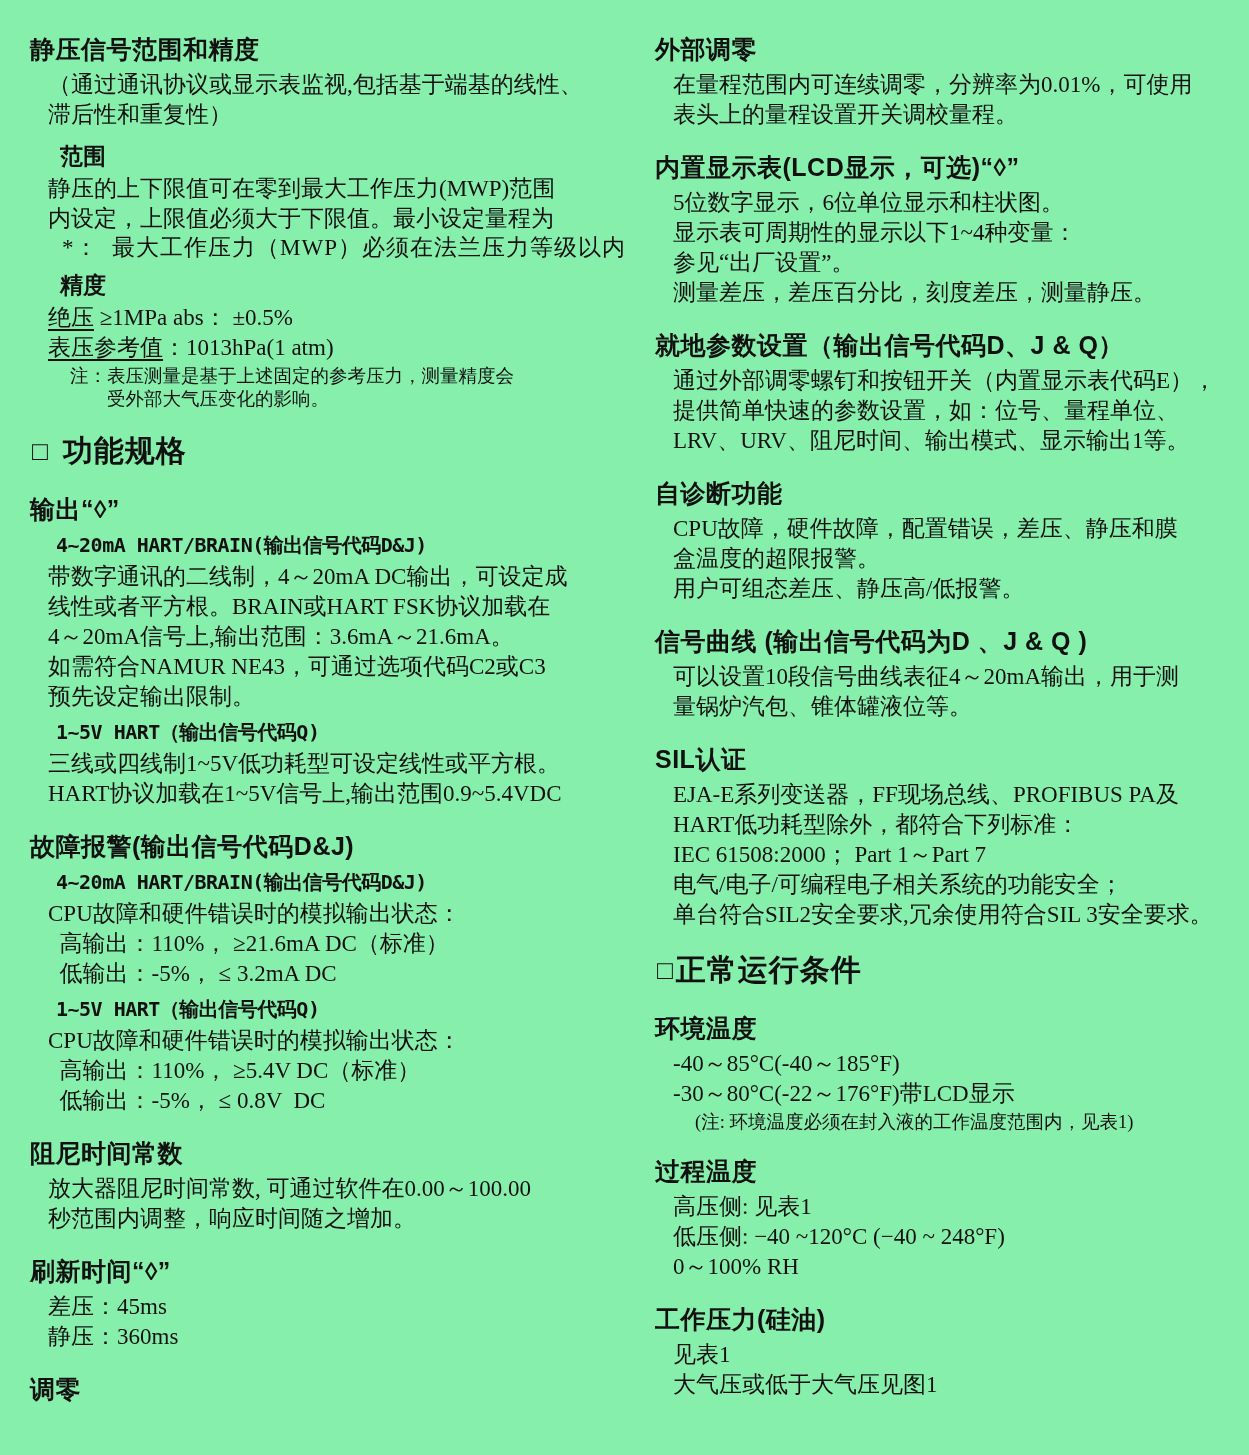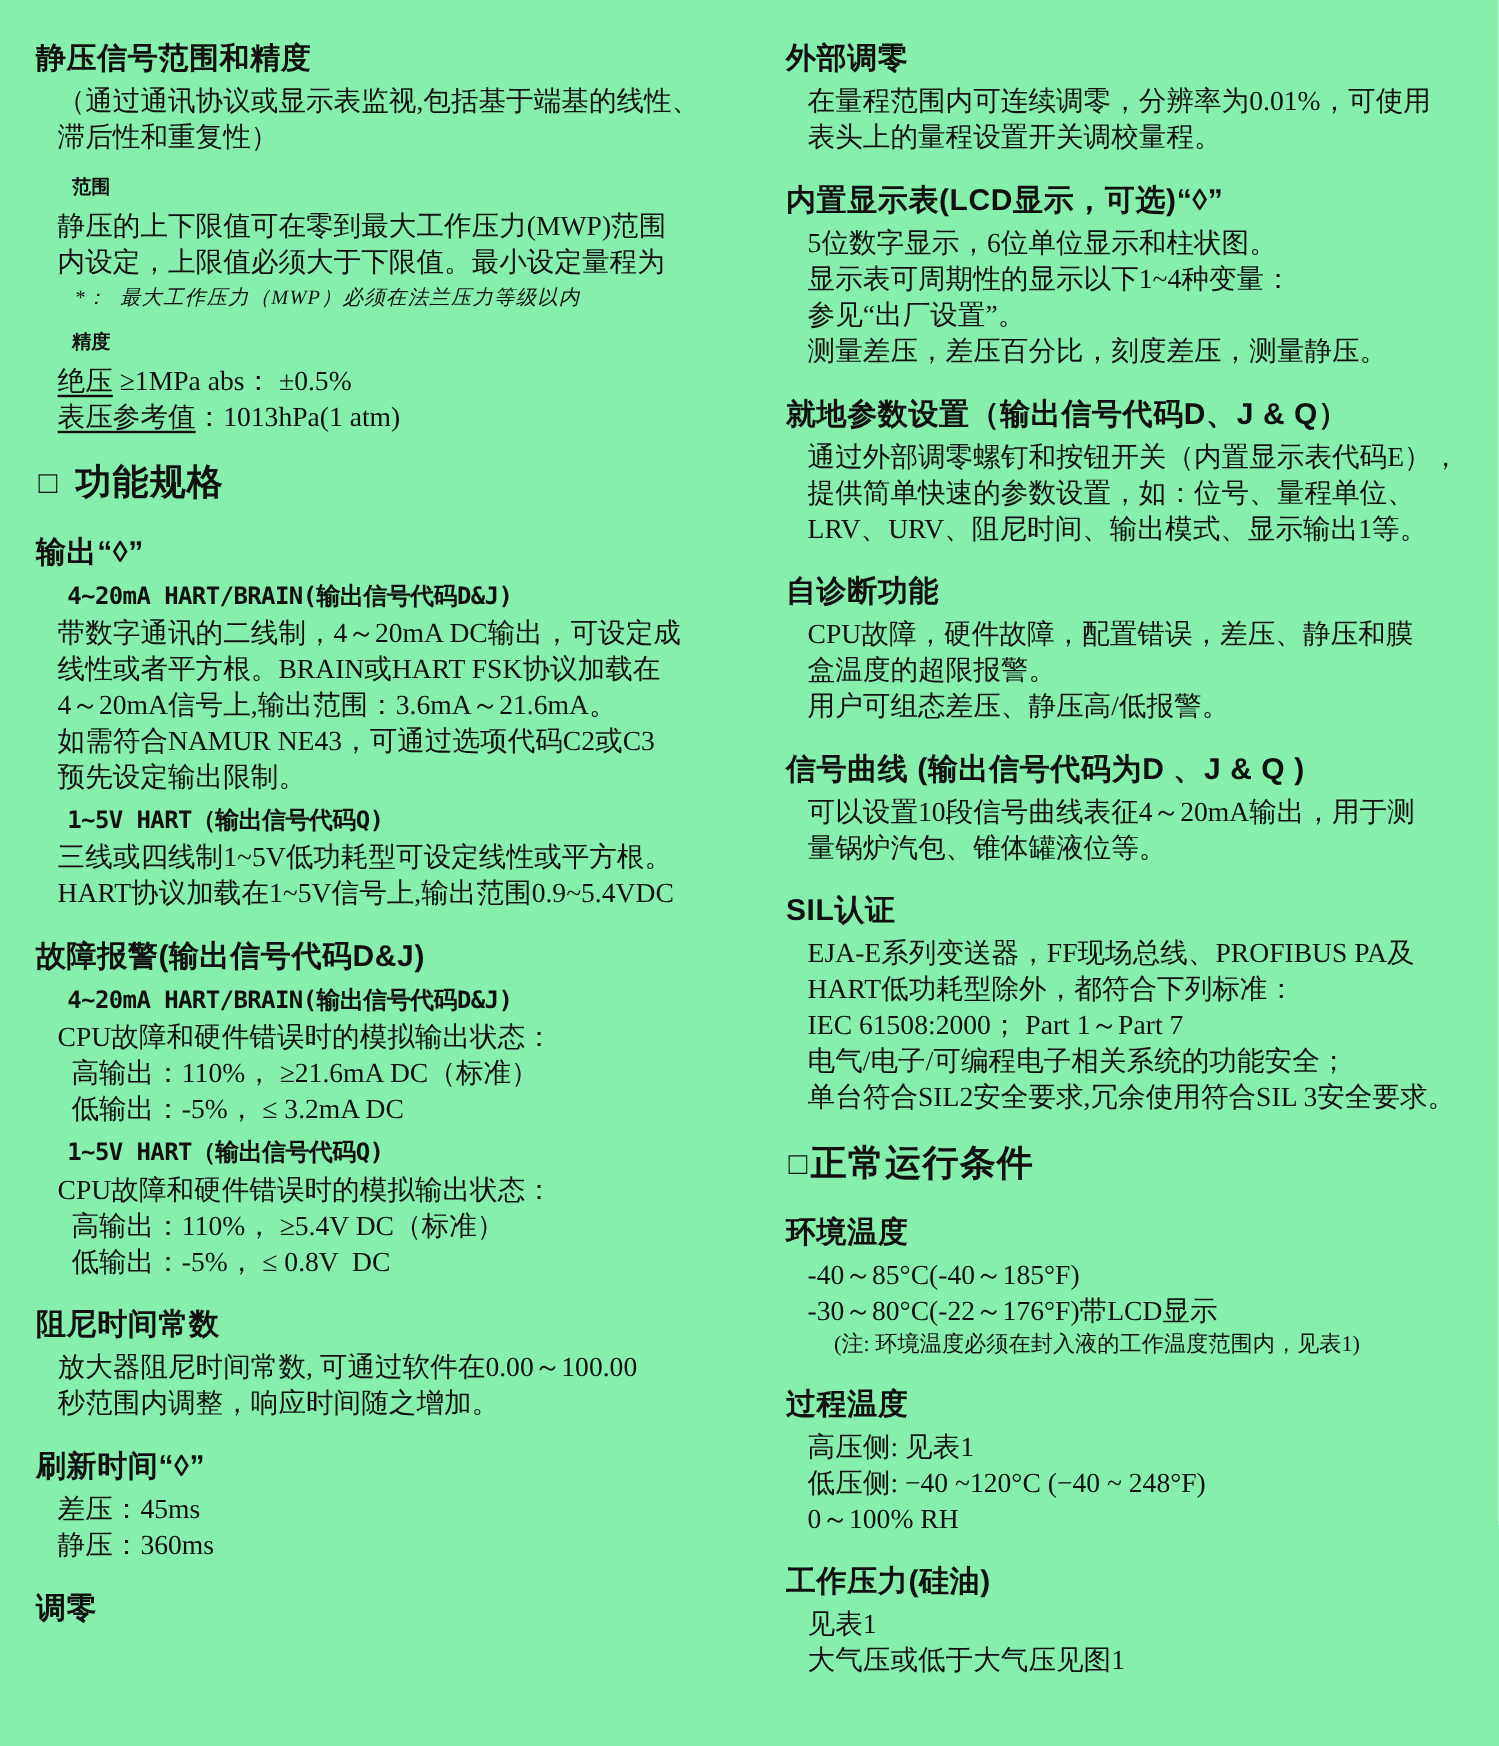--- a/index.html
+++ b/index.html
@@ -20,34 +20,34 @@
   .h1 .box.gap { margin-right:14px; }
   .h1 .box.nogap { margin-right:2px; }
 
   .h2 {
     font-family:"Liberation Sans","DejaVu Sans",sans-serif;
     font-weight:bold; font-size:25px; line-height:32px;
     margin:21px 0 5px 0; letter-spacing:0.5px;
   }
   .h3 {
     font-family:"Liberation Sans","DejaVu Sans",sans-serif;
-    font-weight:bold; font-size:16px; line-height:29px;
+    font-weight:bold; font-size:23px; line-height:29px;
     margin:12px 0 3px 30px;
   }
   .tech {
     font-family:"DejaVu Sans Mono","Liberation Mono",monospace;
     font-weight:bold; font-size:20px; line-height:27px;
     margin:7px 0 3px 26px; letter-spacing:-0.5px;
   }
   .body { margin:0 0 0 18px; }
   .body .line { font-size:23px; line-height:30px; white-space:pre; }
   .note { margin:2px 0 0 40px; }
   .note .line { font-size:18.5px; line-height:23px; white-space:pre; }
   .notekai { margin:3px 0 2px 32px; }
-  .notekai .line { font-size:17px; line-height:22px; white-space:pre; font-style:italic; letter-spacing:1px; }
+  .notekai .line { font-size:23px; line-height:22px; white-space:pre; letter-spacing:1px; }
   .u { text-decoration:underline; text-underline-offset:4px; }
 </style>
 </head>
 <body>
 
 <div class="page">
   <div class="cols">
     <div class="col">
         <div class="h2">静压信号范围和精度</div>
         <div class="body">
@@ -59,20 +59,24 @@
           <div class="line">静压的上下限值可在零到最大工作压力(MWP)范围</div>
           <div class="line">内设定，上限值必须大于下限值。最小设定量程为</div>
         </div>
         <div class="notekai">
           <div class="line">*：  最大工作压力（MWP）必须在法兰压力等级以内</div>
         </div>
         <div class="h3">精度</div>
         <div class="body">
           <div class="line"><span class="u">绝压</span><span> ≥1MPa abs： ±0.5%</span></div>
           <div class="line"><span class="u">表压参考值</span><span>：1013hPa(1 atm)</span></div>
+        </div>
+        <div class="note">
+          <div class="line">注：表压测量是基于上述固定的参考压力，测量精度会</div>
+          <div class="line">　　受外部大气压变化的影响。</div>
         </div>
         <div class="h1"><span class="box gap">□</span><span>功能规格</span></div>
         <div class="h2">输出“◊”</div>
         <div class="tech">4~20mA HART/BRAIN(输出信号代码D&amp;J)</div>
         <div class="body">
           <div class="line">带数字通讯的二线制，4～20mA DC输出，可设定成</div>
           <div class="line">线性或者平方根。BRAIN或HART FSK协议加载在</div>
           <div class="line">4～20mA信号上,输出范围：3.6mA～21.6mA。</div>
           <div class="line">如需符合NAMUR NE43，可通过选项代码C2或C3</div>
           <div class="line">预先设定输出限制。</div>

